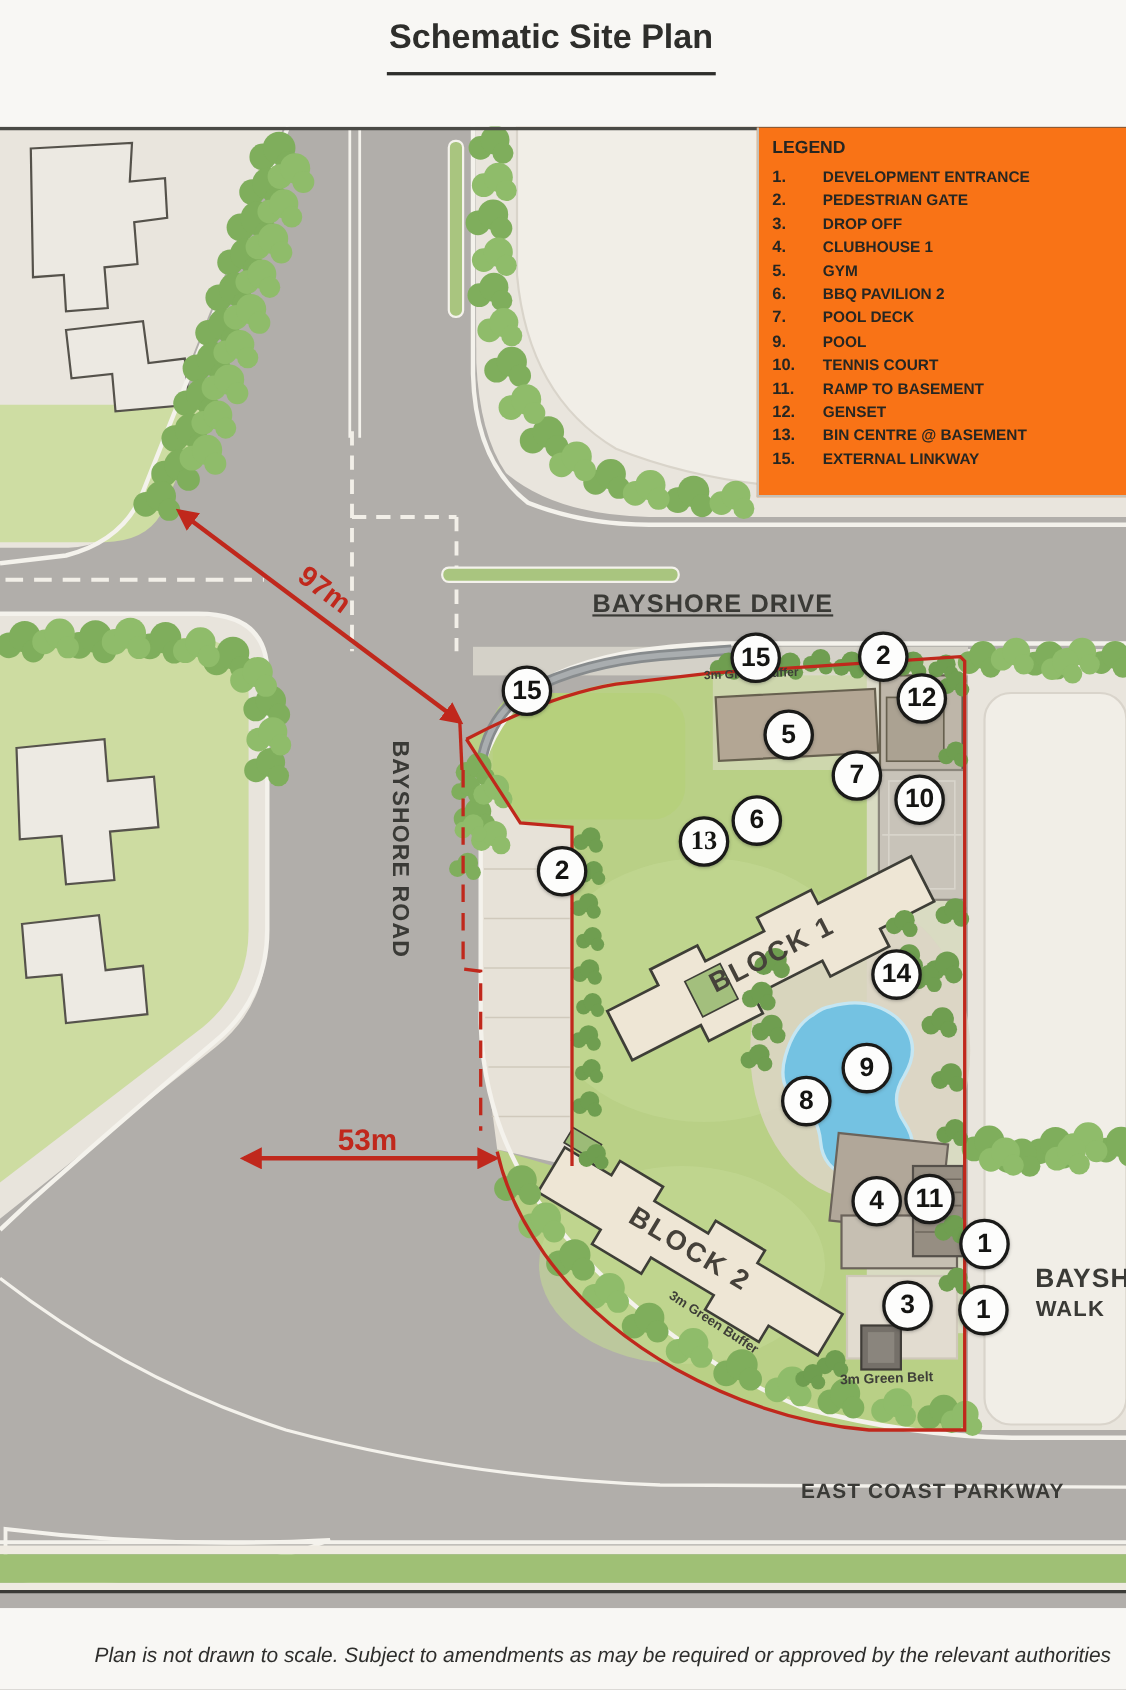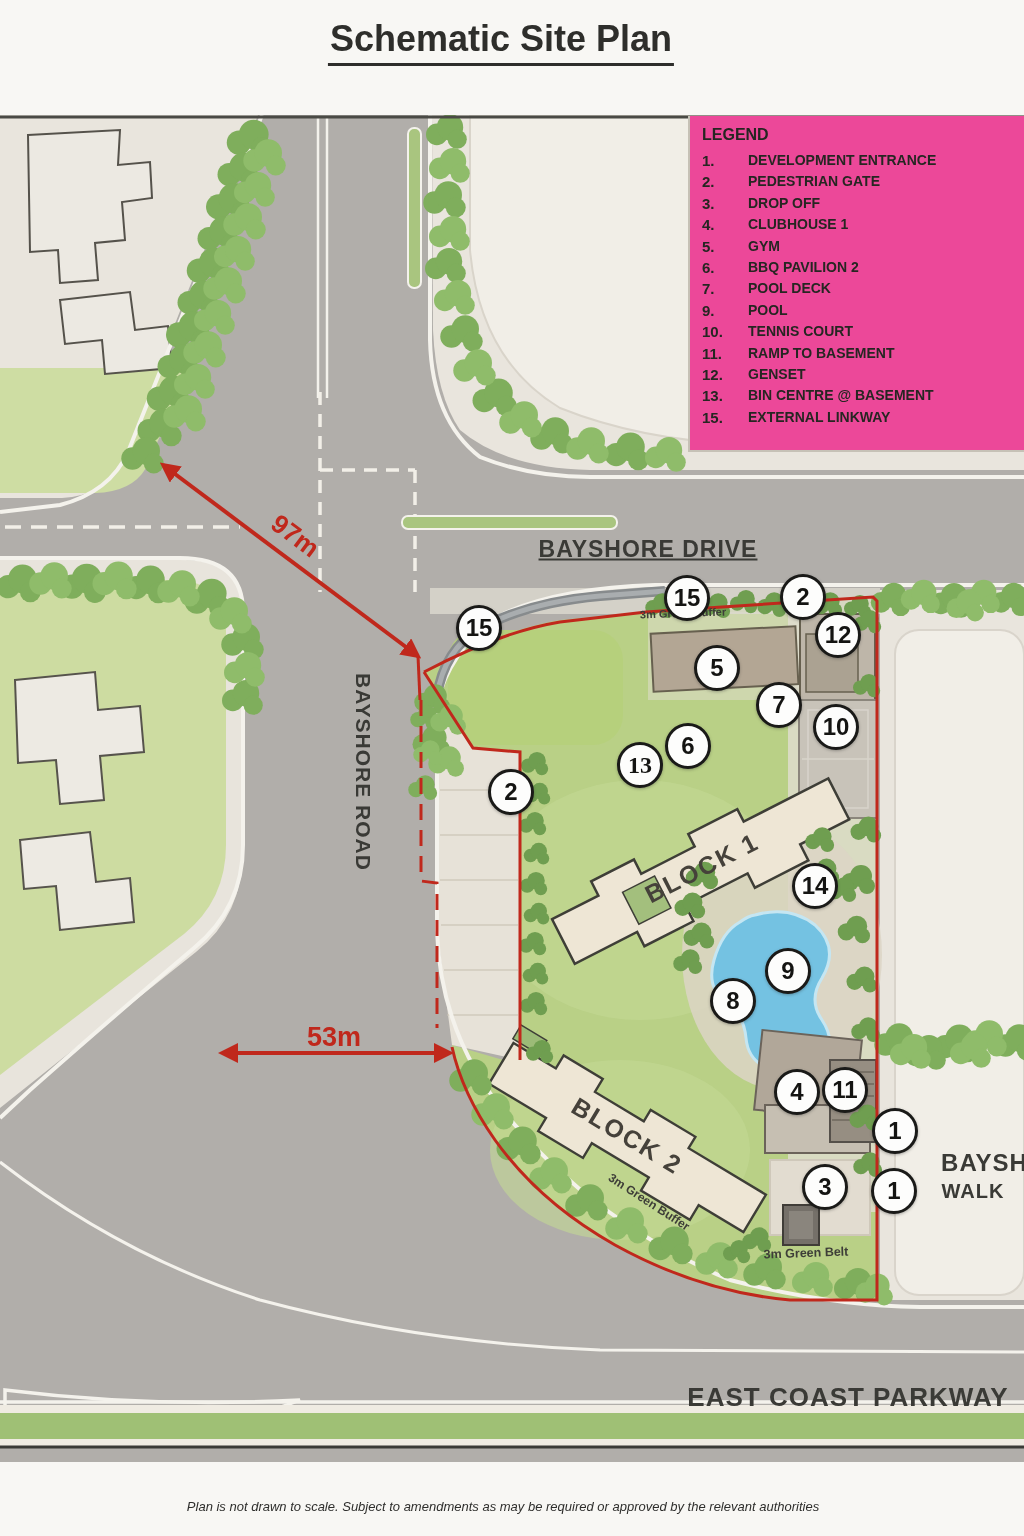--- a/index.html
+++ b/index.html
@@ -3,51 +3,51 @@
 <meta charset="utf-8">
 <style>
   html,body{margin:0;padding:0;}
   body{width:1024px;height:1536px;position:relative;overflow:hidden;
        background:#f8f7f4;font-family:"Liberation Sans",sans-serif;}
   .page{position:absolute;inset:0;overflow:hidden;}
   svg.map{position:absolute;left:0;top:115px;z-index:1;}
   .overlay{position:absolute;z-index:3;white-space:nowrap;}
   .center{transform:translate(-50%,-50%);}
   
-  .title{left:501px;top:42px;font-size:36px;font-weight:bold;color:#2e2e2b;
-         border-bottom:3px solid #2e2e2b;padding:0 2px 3px 2px;z-index:4;}
+  .title{left:501px;top:42px;font-size:31px;font-weight:bold;color:#2e2e2b;
+         border-bottom:3px solid #2e2e2b;padding:0 2px 14px 2px;z-index:4;}
   
-  .legend{left:688px;top:116px;width:336px;height:336px;background:#ec4899;
+  .legend{left:688px;top:116px;width:336px;height:336px;background:#f97316;
           border-left:2px solid #c6c1b6;border-bottom:2px solid #c6c1b6;
           box-sizing:border-box;padding:10px 0 0 12px;overflow:hidden;z-index:4;}
   .legend-title{font-size:16px;font-weight:bold;color:#262622;margin-bottom:6px;}
   .lg-row{display:flex;line-height:21.4px;}
   .lg-num{width:46px;font-size:15px;font-weight:bold;color:#262622;}
   .lg-label{font-size:14px;font-weight:bold;color:#262622;white-space:nowrap;}
   
   .road-label{font-weight:bold;color:#3a3a36;letter-spacing:1px;}
   .lbl-drive{left:648px;top:549px;font-size:23px;text-decoration:underline;}
   .lbl-road{left:363px;top:772px;font-size:21px;transform:translate(-50%,-50%) rotate(90deg);}
-  .lbl-ecp{left:848px;top:1357px;font-size:26px;margin-top:40px;}
+  .lbl-ecp{left:848px;top:1357px;font-size:19px;}
   .lbl-walk1{left:1012px;top:1163px;font-size:24px;}
   .lbl-walk2{left:973px;top:1191px;font-size:20px;}
   .block-label{font-weight:bold;color:#45413a;font-size:25px;letter-spacing:2px;}
   .lbl-block1{left:702px;top:868px;transform:translate(-50%,-50%) rotate(-27deg);}
   .lbl-block2{left:627px;top:1136px;transform:translate(-50%,-50%) rotate(31deg);}
   .dim-label{font-weight:bold;color:#c0281c;}
   .lbl-97{left:295px;top:536px;font-size:26px;transform:translate(-50%,-50%) rotate(37deg);}
   .lbl-53{left:334px;top:1037px;font-size:27px;}
   .buffer-label{position:absolute;font-weight:600;color:#3e3e38;z-index:3;white-space:nowrap;}
   
   .marker{position:absolute;width:46px;height:46px;border-radius:50%;
           background:#fdfdfc;border:3.5px solid #1a1a18;box-sizing:border-box;
           display:flex;align-items:center;justify-content:center;
           font-size:24px;font-weight:bold;color:#141412;z-index:5;
           transform:translate(-50%,-50%);box-shadow:0 1px 3px rgba(40,40,40,.35);}
-  .footer{left:503px;top:1506px;font-size:13px;font-style:italic;color:#2e2e2c;z-index:4;}
+  .footer{left:548px;top:1506px;font-size:19px;font-style:italic;color:#2e2e2c;z-index:4;}
 </style>
 </head>
 <body>
 
 <div class="page">
 
   <svg class="map" width="1024" height="1347" viewBox="0 115 1024 1347">
     <defs>
       <g id="bush">
         <circle cx="-6" cy="2" r="9"></circle>

